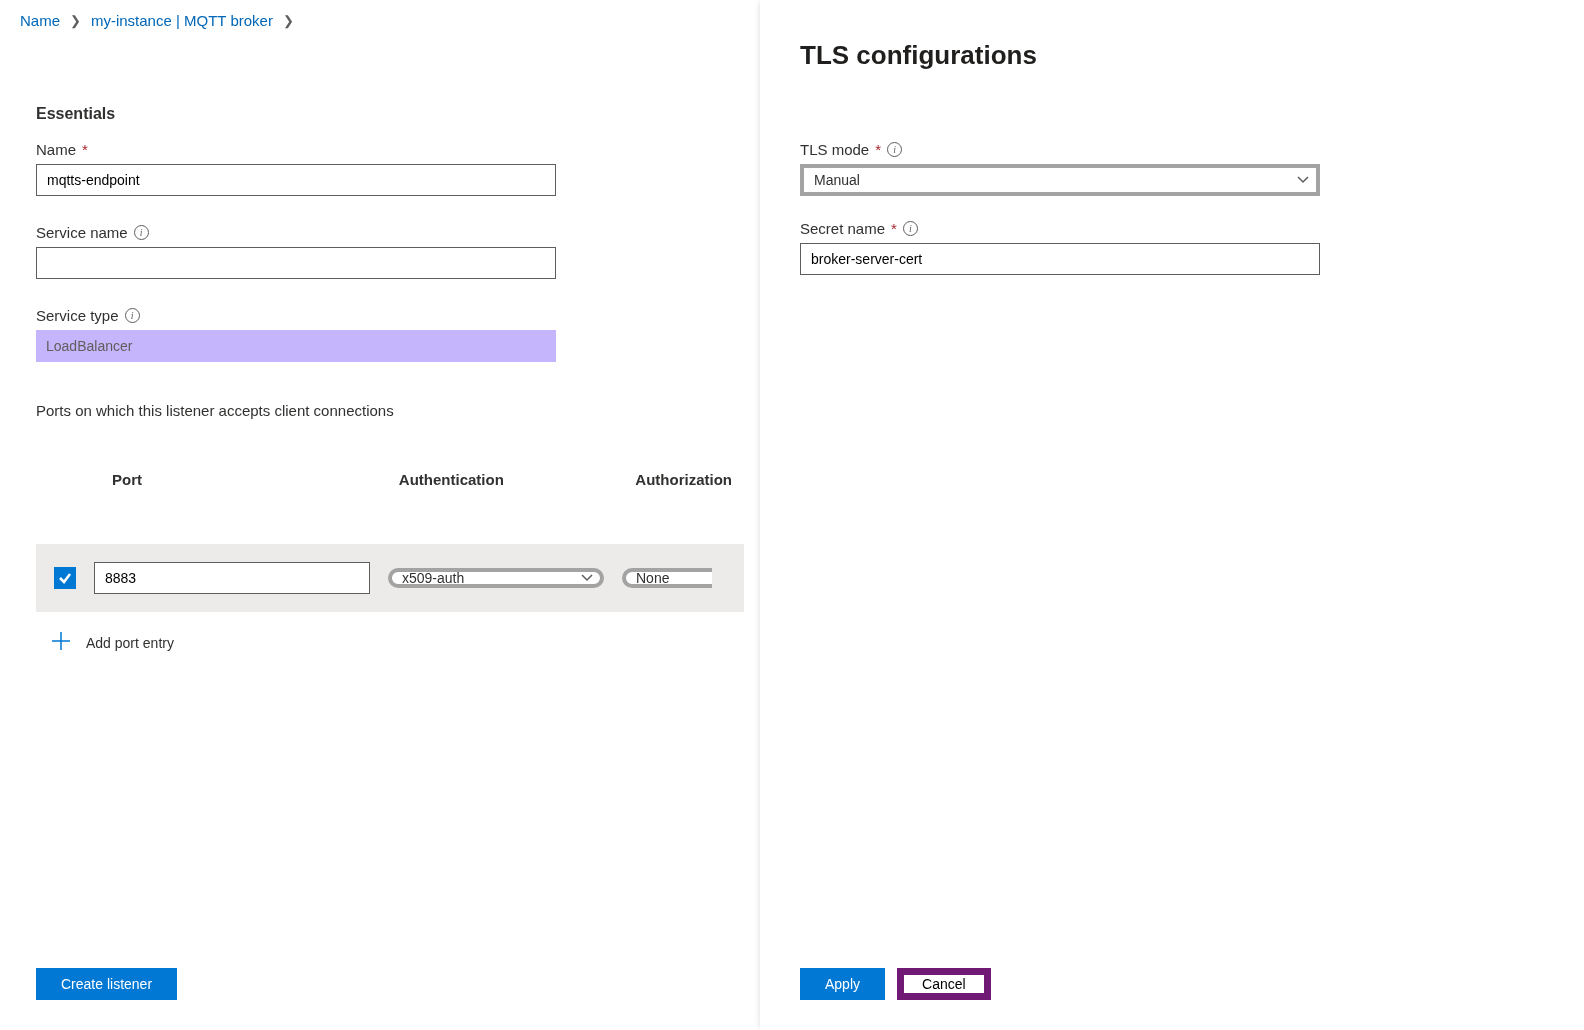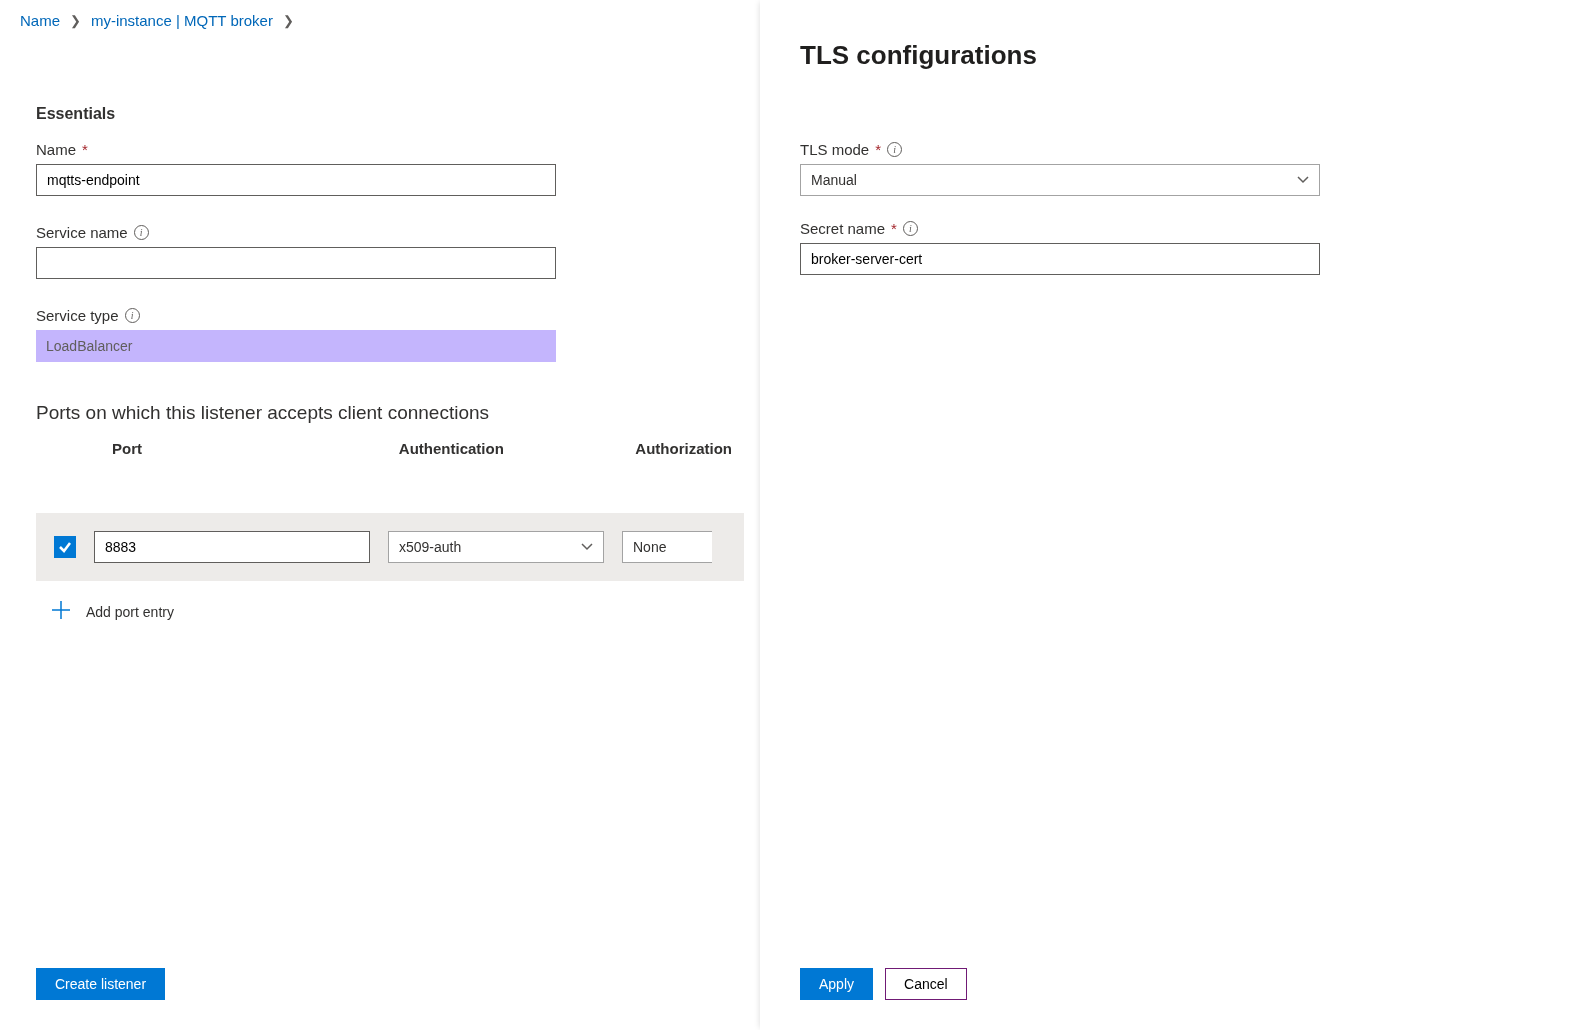--- a/index.html
+++ b/index.html
@@ -91,36 +91,36 @@
       border: none;
       color: #605e5c;
     }
     .select-wrap {
       position: relative;
       width: 520px;
       height: 32px;
     }
     .select-box {
       width: 100%; height: 100%;
-      border: 1px solid #a3a3a3;
+      border: 4px solid #a3a3a3;
       padding: 0 30px 0 10px;
       display: flex; align-items: center;
       font-size: 14px;
       cursor: pointer;
       background: #fff;
     }
     .select-caret {
       position: absolute; right: 10px; top: 50%;
       transform: translateY(-50%);
       pointer-events: none;
     }
     .select-caret svg { width: 14px; height: 10px; stroke: #605e5c; stroke-width: 1.5; fill: none; }
 
     .ports-section { margin-top: 40px; padding: 0 16px; }
-    .ports-desc { font-size: 19px; color: #323130; margin-bottom: 16px; }
+    .ports-desc { font-size: 15px; color: #323130; margin-bottom: 52px; }
 
     .ports-header {
       display: flex;
       padding: 0 12px 12px 76px;
       font-size: 15px;
       font-weight: 600;
     }
     .col-port { width: 308px; }
     .col-auth { width: 254px; }
     .col-authz { flex: 1; }
@@ -141,21 +141,21 @@
     }
     .checkbox svg { width: 14px; height: 14px; stroke: #fff; stroke-width: 2.5; fill: none; }
     .port-input {
       width: 276px; height: 32px;
       border: 1px solid #605e5c;
       padding: 0 10px;
       font-size: 14px;
       font-family: inherit;
     }
     .port-select { width: 216px; position: relative; }
-    .port-select .select-box { width: 216px; height: 32px; }
+    .port-select .select-box { width: 216px; height: 20px; border-radius: 11px; }
     .port-sel-authz { width: 90px; min-width: 0; overflow: hidden; }
     .port-sel-authz .select-box { width: 140px; }
 
     .add-entry {
       display: flex;
       align-items: center;
       gap: 14px;
       padding: 18px 12px 18px 14px;
       color: #323130;
       cursor: pointer;
@@ -172,21 +172,21 @@
       bottom: 30px;
       left: 40px;
       display: flex;
       gap: 12px;
     }
     .btn {
       height: 32px;
       padding: 0 18px;
       font-size: 14px;
       font-family: inherit;
-      border: 1px solid #701a75;
+      border: 7px solid #701a75;
       background: #fff;
       cursor: pointer;
     }
     .btn.primary {
       background: #0078D4;
       color: #fff;
       border-color: #0078D4;
     }
     .side-field .text-input, .side-field .select-wrap { width: 520px; }
     .side-field { margin-bottom: 24px; }

